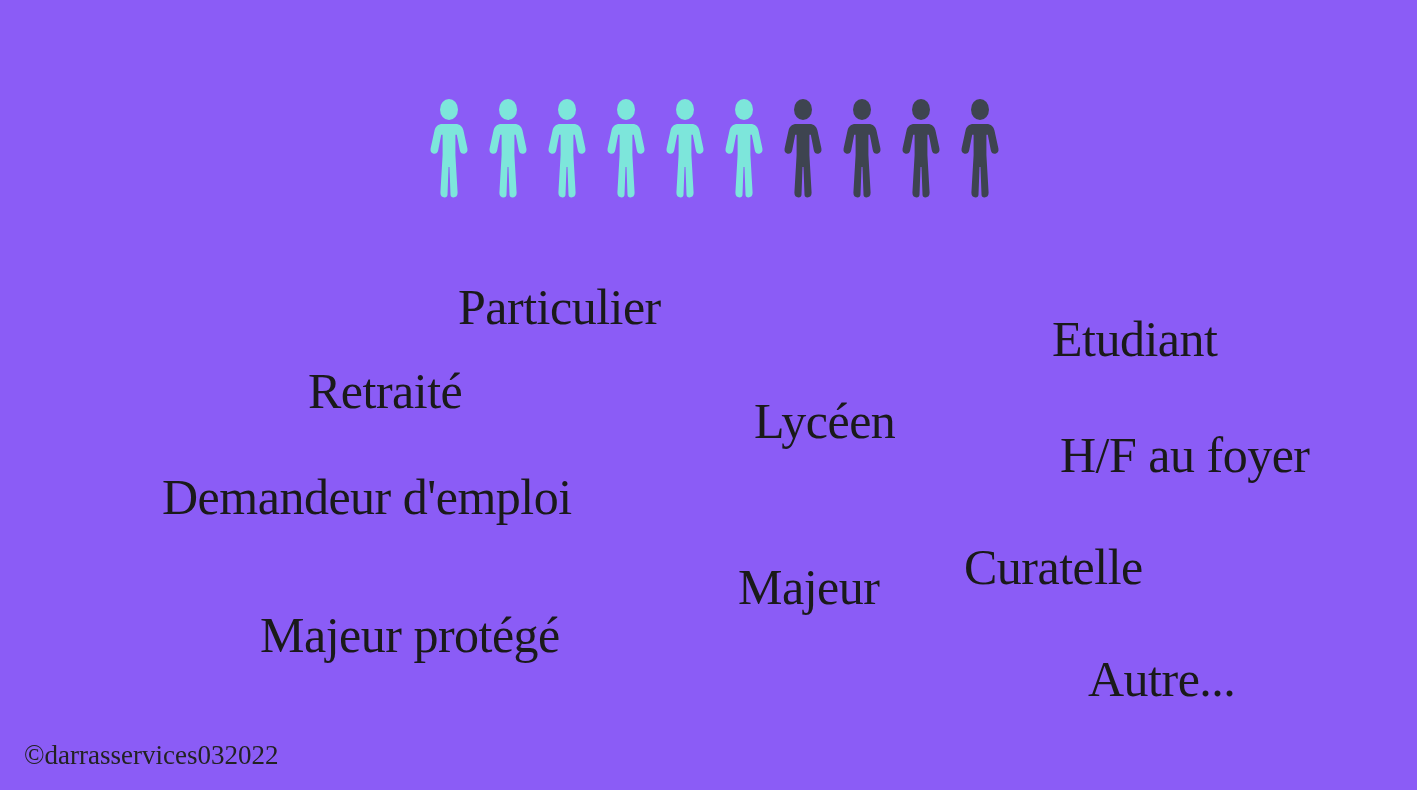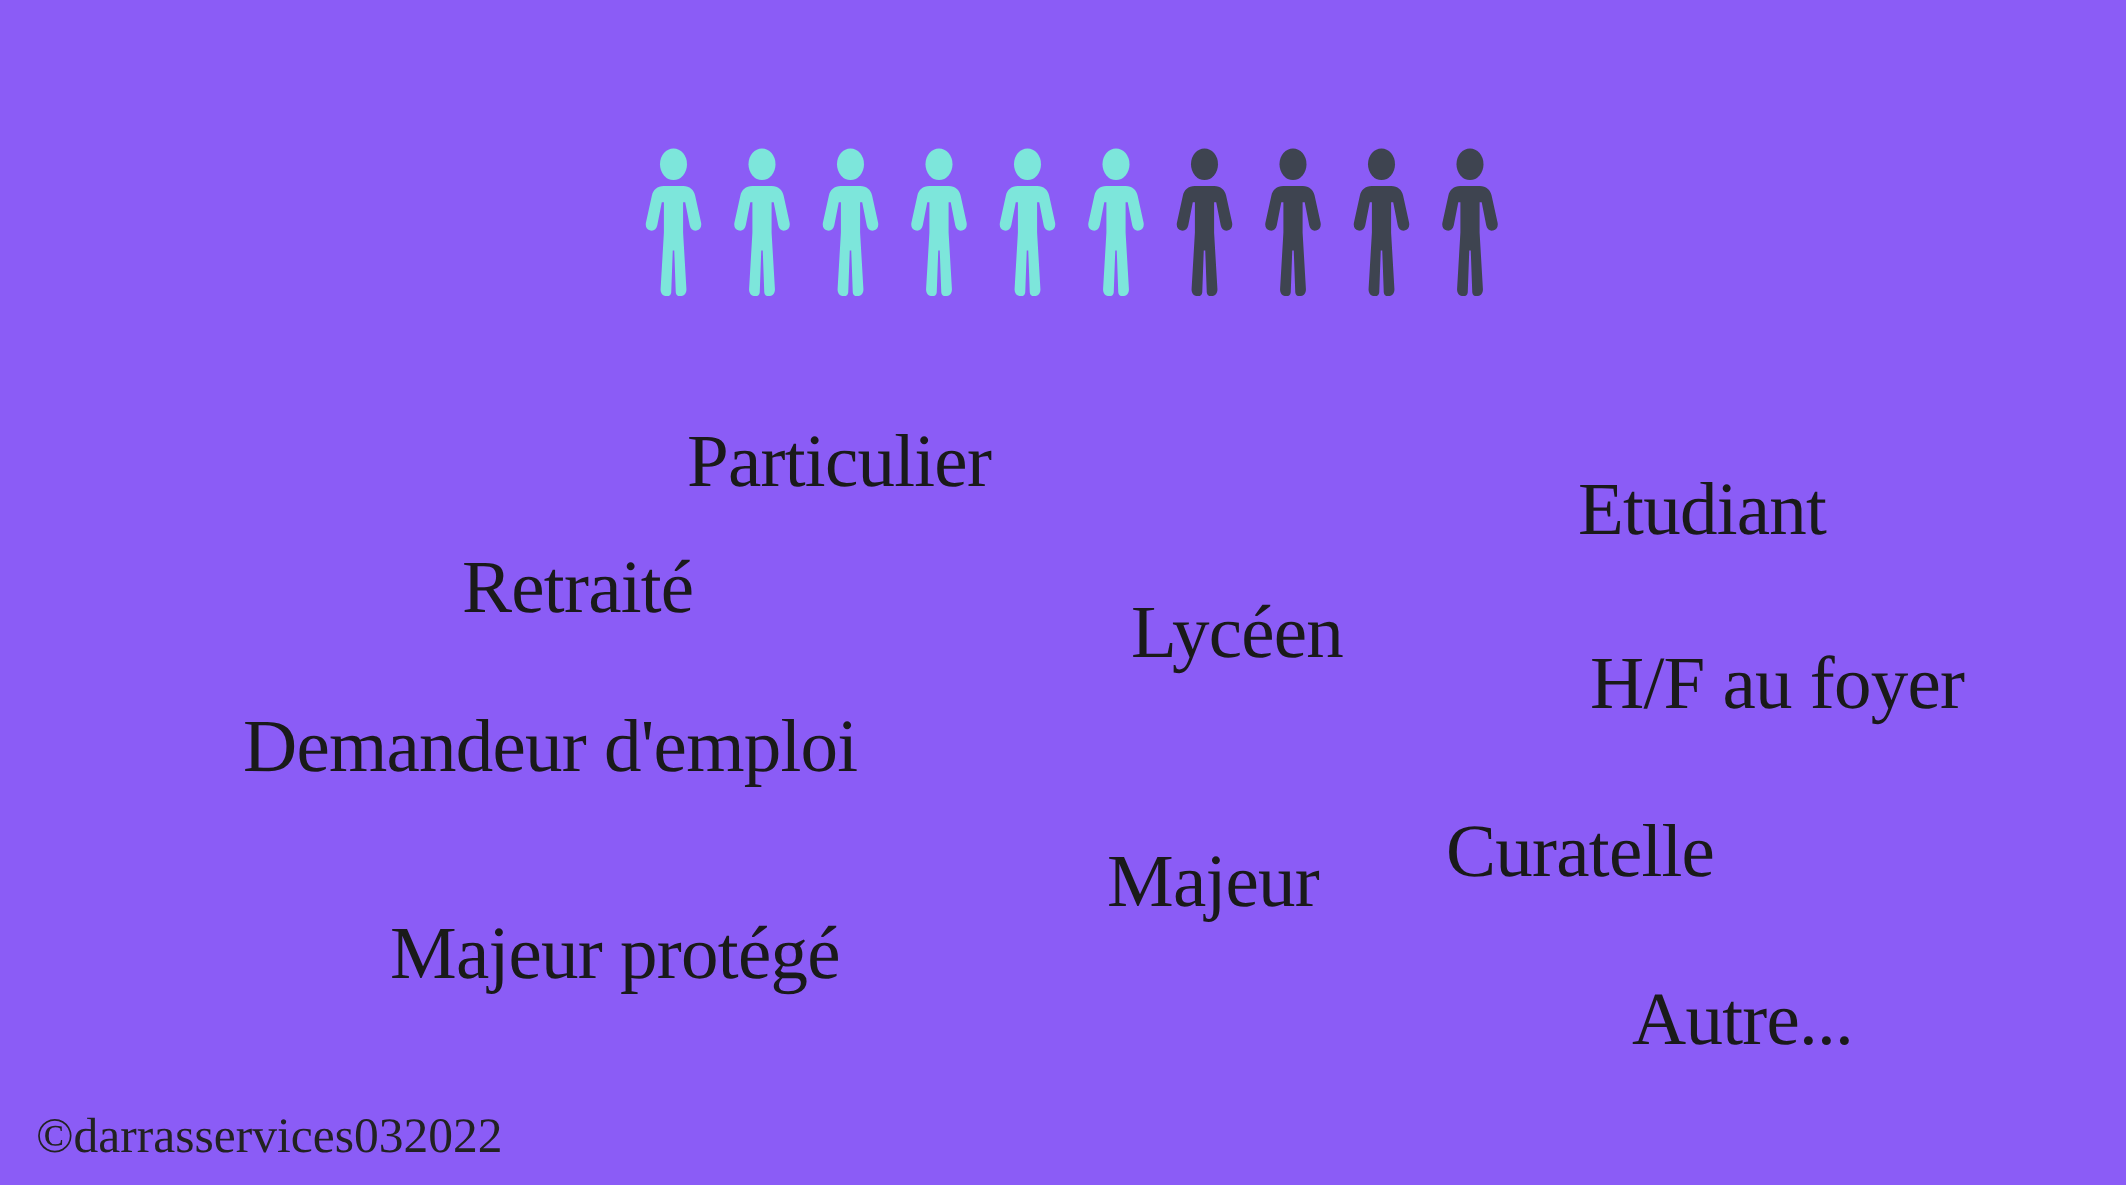--- a/index.html
+++ b/index.html
@@ -32,21 +32,21 @@
     font-size: 50px;
     line-height: 1;
     color: #1a1a1a;
     white-space: nowrap;
     letter-spacing: -0.5px;
   }
   .watermark {
     position: absolute;
     left: 24px;
     top: 742px;
-    font-size: 33px;
+    font-size: 27px;
     line-height: 1;
     color: #222222;
     white-space: nowrap;
   }
 </style>
 </head>
 <body>
 
 <svg width="0" height="0" style="position:absolute" aria-hidden="true">
   <defs>

